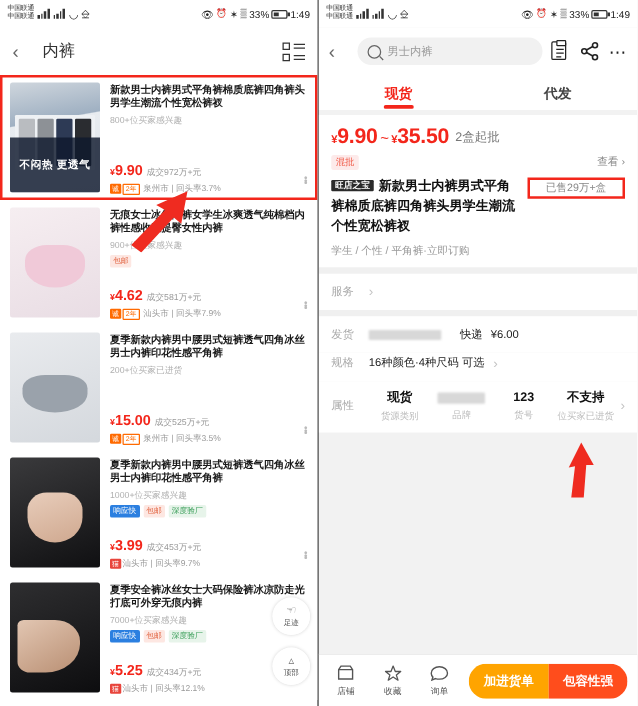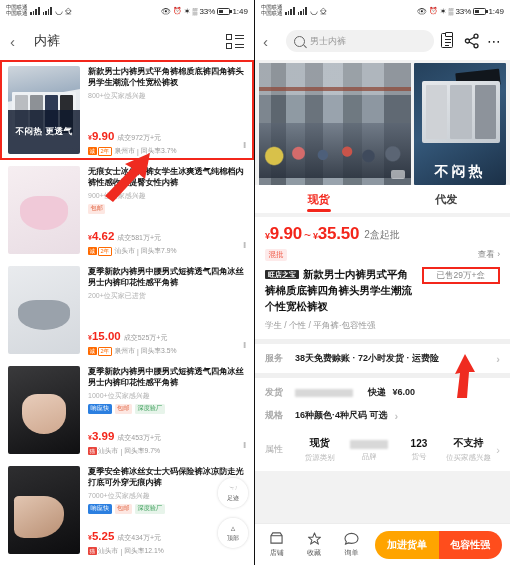--- a/index.html
+++ b/index.html
@@ -156,21 +156,21 @@
   .taglinerow { display:flex; margin-top:5px; }
   .ptag-pi { background:#fdeaea; color:#f05c4a; font-size:7.5px; padding:1px 3.5px; border-radius:2px; }
   .viewmore { margin-left:auto; font-size:8.5px; color:#888; }
   .titlerow { margin-top:6px; font-size:10.5px; color:#111; font-weight:bold; line-height:1.5; }
   .shopbadge { background:#2b2b2b; color:#fff; font-size:7px; padding:1px 3px; border-radius:1px;
      margin-right:4px; vertical-align:middle; }
   .soldbox { float:right; font-size:8.5px; color:#888; font-weight:normal;
      border:2px solid #f3261b; padding:0 13px; margin-left:4px; }
   .attrline { font-size:8.5px; color:#999; margin-top:6px; }
 
-  .row { display:flex; align-items:center; padding:8px 10px; background:#fff; font-size:9px;font-weight:bold; }
+  .row { display:flex; align-items:center; padding:8px 10px; background:#fff; font-size:9px; }
   .row .lab { color:#aaa; width:30px; flex:0 0 30px; }
   .row .val { color:#222; flex:1; }
   .row .chev { color:#c4c4c4; font-size:11px; }
   .blurbox { display:inline-block; height:8px; background:#d8d8d8; border-radius:1px;
      vertical-align:middle; filter:blur(1px); }
 
   .spec-opts { display:flex; align-items:center; gap:7px; }
   .attrs { display:flex; align-items:center; padding:6px 10px 8px 10px; background:#fff; }
   .attrs .lab { color:#aaa; font-size:9px; width:30px; flex:0 0 30px; }
   .attrcol { flex:1; text-align:center; }
@@ -462,38 +462,20 @@
           <circle cx="12" cy="3.2" r="2" fill="none" stroke="#222" stroke-width="1.3"></circle>
           <circle cx="3.4" cy="8" r="2" fill="none" stroke="#222" stroke-width="1.3"></circle>
           <circle cx="12" cy="12.8" r="2" fill="none" stroke="#222" stroke-width="1.3"></circle>
           <line x1="5.2" y1="7" x2="10.2" y2="4.2" stroke="#222" stroke-width="1.2"></line>
           <line x1="5.2" y1="9" x2="10.2" y2="11.8" stroke="#222" stroke-width="1.2"></line>
         </svg>
       </div>
       <div class="dots3">⋯</div>
     </div>
 
-    <div class="gallery">
-      <div class="gl">
-        <div class="factory">
-          <div class="beam"></div>
-          <div class="ppl"></div>
-        </div>
-        <div class="vidbtn"></div>
-      </div>
-      <div class="gr">
-        <div class="lid"></div>
-        <div class="pack">
-          <i style="background:#cfd2d6"></i>
-            <i style="background:#b9bec4"></i>
-            <i style="background:#8d939b"></i>
-        </div>
-        <div class="cap">不闷热</div>
-      </div>
-    </div>
 
     <div class="rtabs">
       <div class="rtab active">现货</div>
       <div class="rtab">代发</div>
     </div>
 
     <div class="card">
       <div class="priceline">
         <div class="bigprice">
           <span class="cur">¥</span><span>9.90</span><span class="tilde">~</span><span class="cur">¥</span><span>35.50</span>
@@ -501,28 +483,27 @@
         <div class="moq">2盒起批</div>
       </div>
       <div class="taglinerow">
         <span class="ptag-pi">混批</span>
         <span class="viewmore"><span>查看</span> ›</span>
       </div>
       <div class="titlerow">
         <span class="soldbox">已售29万+盒</span>
         <span class="shopbadge">旺店之宝</span><span>新款男士内裤男式平角裤棉质底裤四角裤头男学生潮流个性宽松裤衩</span>
       </div>
-      <div class="attrline">学生 / 个性 / 平角裤·包容性强</div>
+      <div class="attrline">学生 / 个性 / 平角裤·立即订购</div>
     </div>
 
     <div class="sep"></div>
 
     <div class="row">
       <div class="lab">服务</div>
-      <div class="val">38天免费赊账 · 72小时发货 · 运费险</div>
       <div class="chev">›</div>
     </div>
 
     <div class="sep"></div>
 
     <div class="row">
       <div class="lab">发货</div>
       <div class="val">
         <span class="blurbox" style="width:58px"></span>
         <span style="display:inline-block;width:10px"></span>
@@ -548,21 +529,21 @@
       <div class="attrcol">
         <div class="v"><span class="blurbox" style="width:38px;height:9px"></span></div>
         <div class="k">品牌</div>
       </div>
       <div class="attrcol">
         <div class="v">123</div>
         <div class="k">货号</div>
       </div>
       <div class="attrcol">
         <div class="v">不支持</div>
-        <div class="k">位买家感兴趣</div>
+        <div class="k">位买家已进货</div>
       </div>
       <div class="chev" style="color:#c4c4c4;font-size:11px;margin-left:3px;">›</div>
     </div>
 
     <div class="bottombar">
       <div class="bb-ico">
         <span class="g">
           <svg width="15" height="13" viewBox="0 0 16 14">
               <path d="M2 4 L4 1 H12 L14 4 V12 H2 Z" fill="none" stroke="#555" stroke-width="1.2"></path>
               <line x1="2" y1="4" x2="14" y2="4" stroke="#555" stroke-width="1.1"></line>

